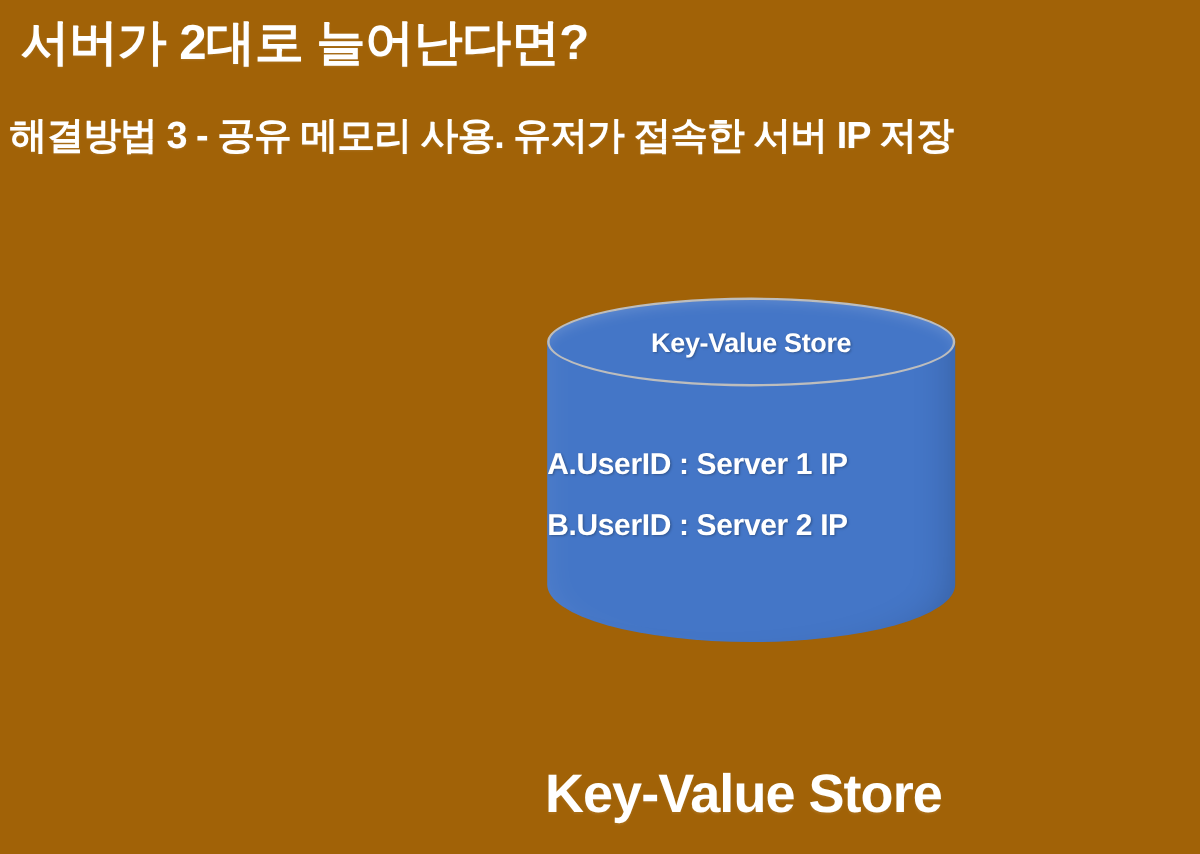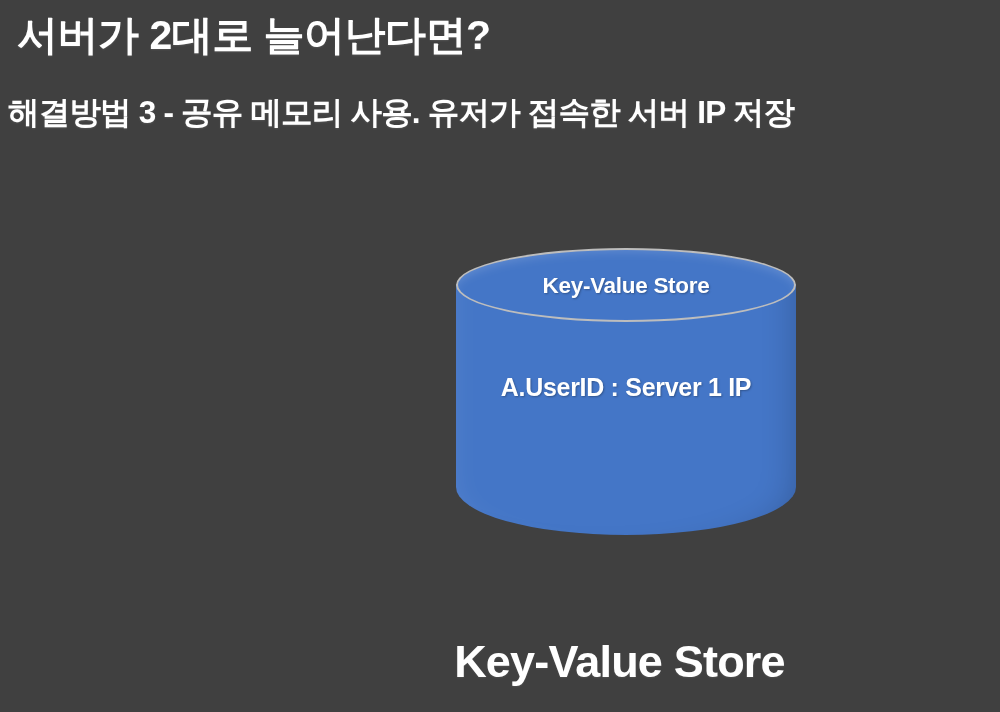--- a/index.html
+++ b/index.html
@@ -16,21 +16,21 @@
     font-family: "Liberation Sans", "DejaVu Sans", sans-serif;
     color: #ffffff;
     position: relative;
   }
 
   #slide {
     position: absolute;
     inset: 0;
     width: 1000px;
     height: 712px;
-    background: #404040;
+    background: #a16207;
   }
 
   
   .title {
     position: absolute;
     left: 17px;
     top: 12px;
     width: 960px;
     font-size: 41px;
     font-weight: 700;
@@ -106,21 +106,21 @@
   }
 
   .cyl-entries {
     position: absolute;
     left: 0;
     top: 125px;
     width: 340px;
     z-index: 4;
     display: flex;
     flex-direction: column;
-    align-items: center;
+    align-items: flex-start;
     gap: 22px;
   }
 
   .cyl-entry {
     font-size: 25px;
     font-weight: 700;
     letter-spacing: -0.3px;
     color: #ffffff;
     text-shadow: 1px 1px 2px rgba(0,0,0,0.28);
     white-space: nowrap;
@@ -154,19 +154,20 @@
   <div class="cylinder">
 
     <div class="cyl-body"></div>
 
     <div class="cyl-top"></div>
 
     <div class="cyl-label-top">Key-Value Store</div>
 
     <div class="cyl-entries">
       <div class="cyl-entry">A.UserID : Server 1 IP</div>
+      <div class="cyl-entry">B.UserID : Server 2 IP</div>
     </div>
 
   </div>
 
   <div class="caption">Key-Value Store</div>
 
 </div>
 
 </body></html>

